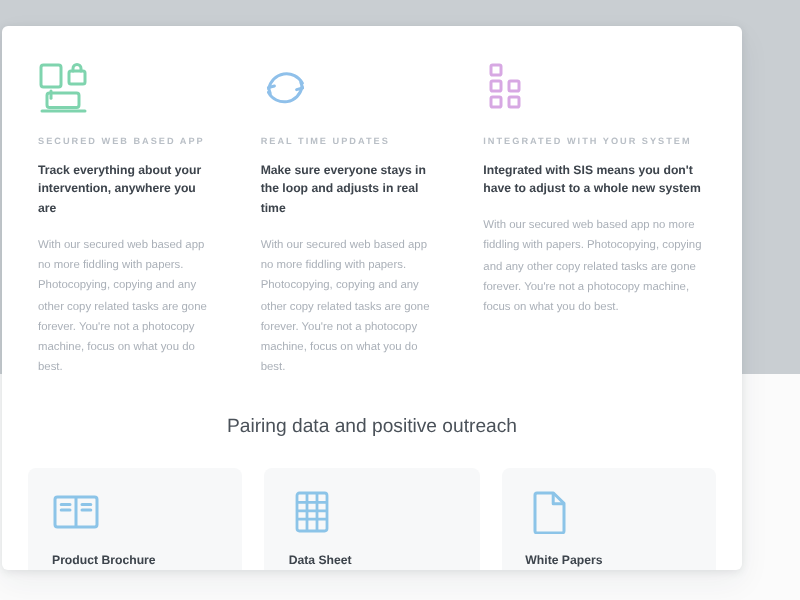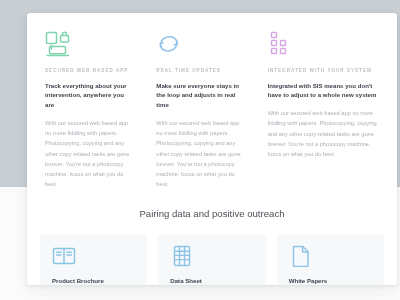--- a/index.html
+++ b/index.html
@@ -32,21 +32,21 @@
     position: absolute;
     left: 0; top: 187px;
     width: 400px;
     height: 113px;
     background: #fbfbfb;
   }
 
   
   #sheet {
     position: absolute;
-    left: 27px;
+    left: 1px;
     top: 13px;
     width: 370px;
     height: 272px;
     background: #ffffff;
     border-radius: 3px;
     box-shadow: 0 1px 4px rgba(40,50,60,0.10), 0 6px 16px rgba(40,50,60,0.06);
     overflow: hidden;
   }
 
   

